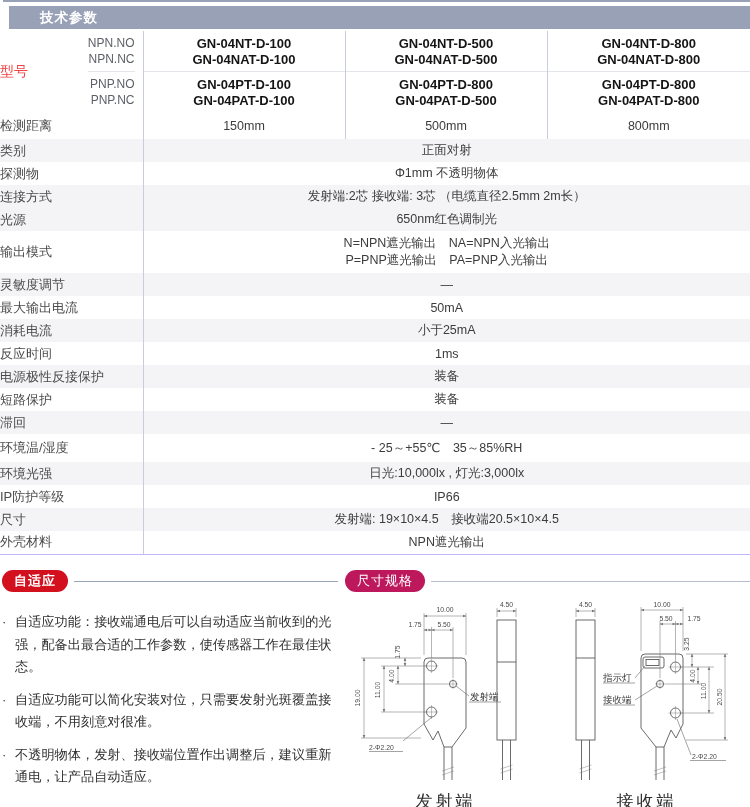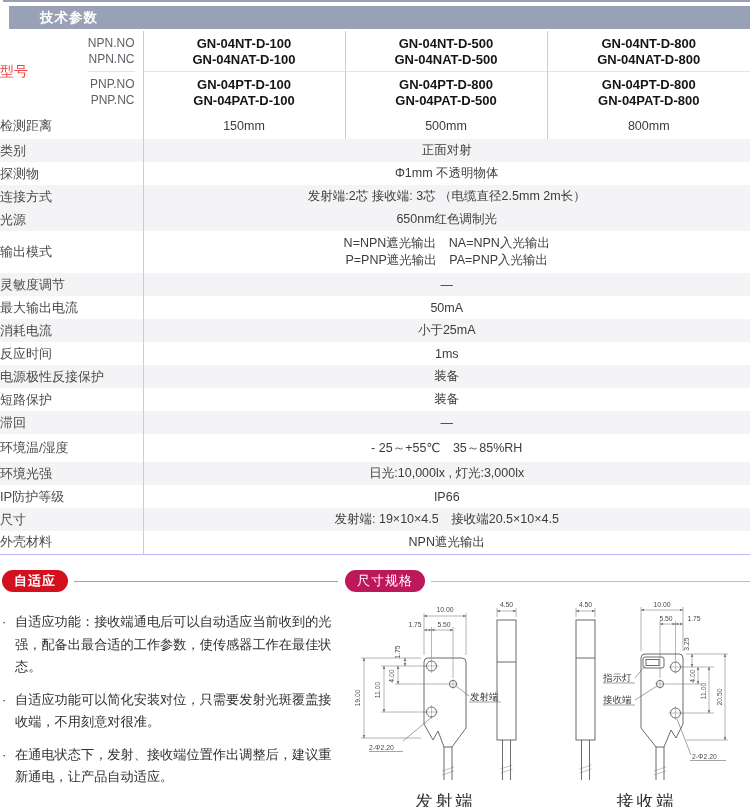--- a/index.html
+++ b/index.html
@@ -228,21 +228,21 @@
         <div class="bullet">
           <span class="dot">·</span>
           <span>自适应功能：接收端通电后可以自动适应当前收到的光强，配备出最合适的工作参数，使传感器工作在最佳状态。</span>
         </div>
         <div class="bullet">
           <span class="dot">·</span>
           <span>自适应功能可以简化安装对位，只需要发射光斑覆盖接收端，不用刻意对很准。</span>
         </div>
         <div class="bullet">
           <span class="dot">·</span>
-          <span>在通电状态下，发射、接收端位置作出调整后，建议重新通电，让产品自动适应。</span>
+          <span>不透明物体，发射、接收端位置作出调整后，建议重新通电，让产品自动适应。</span>
         </div>
       </div>
     </div>
 
     <div class="col-right">
       <div class="badge-row">
         <div class="badge gray">尺寸规格</div>
         <div class="rule lt"></div>
       </div>
 

